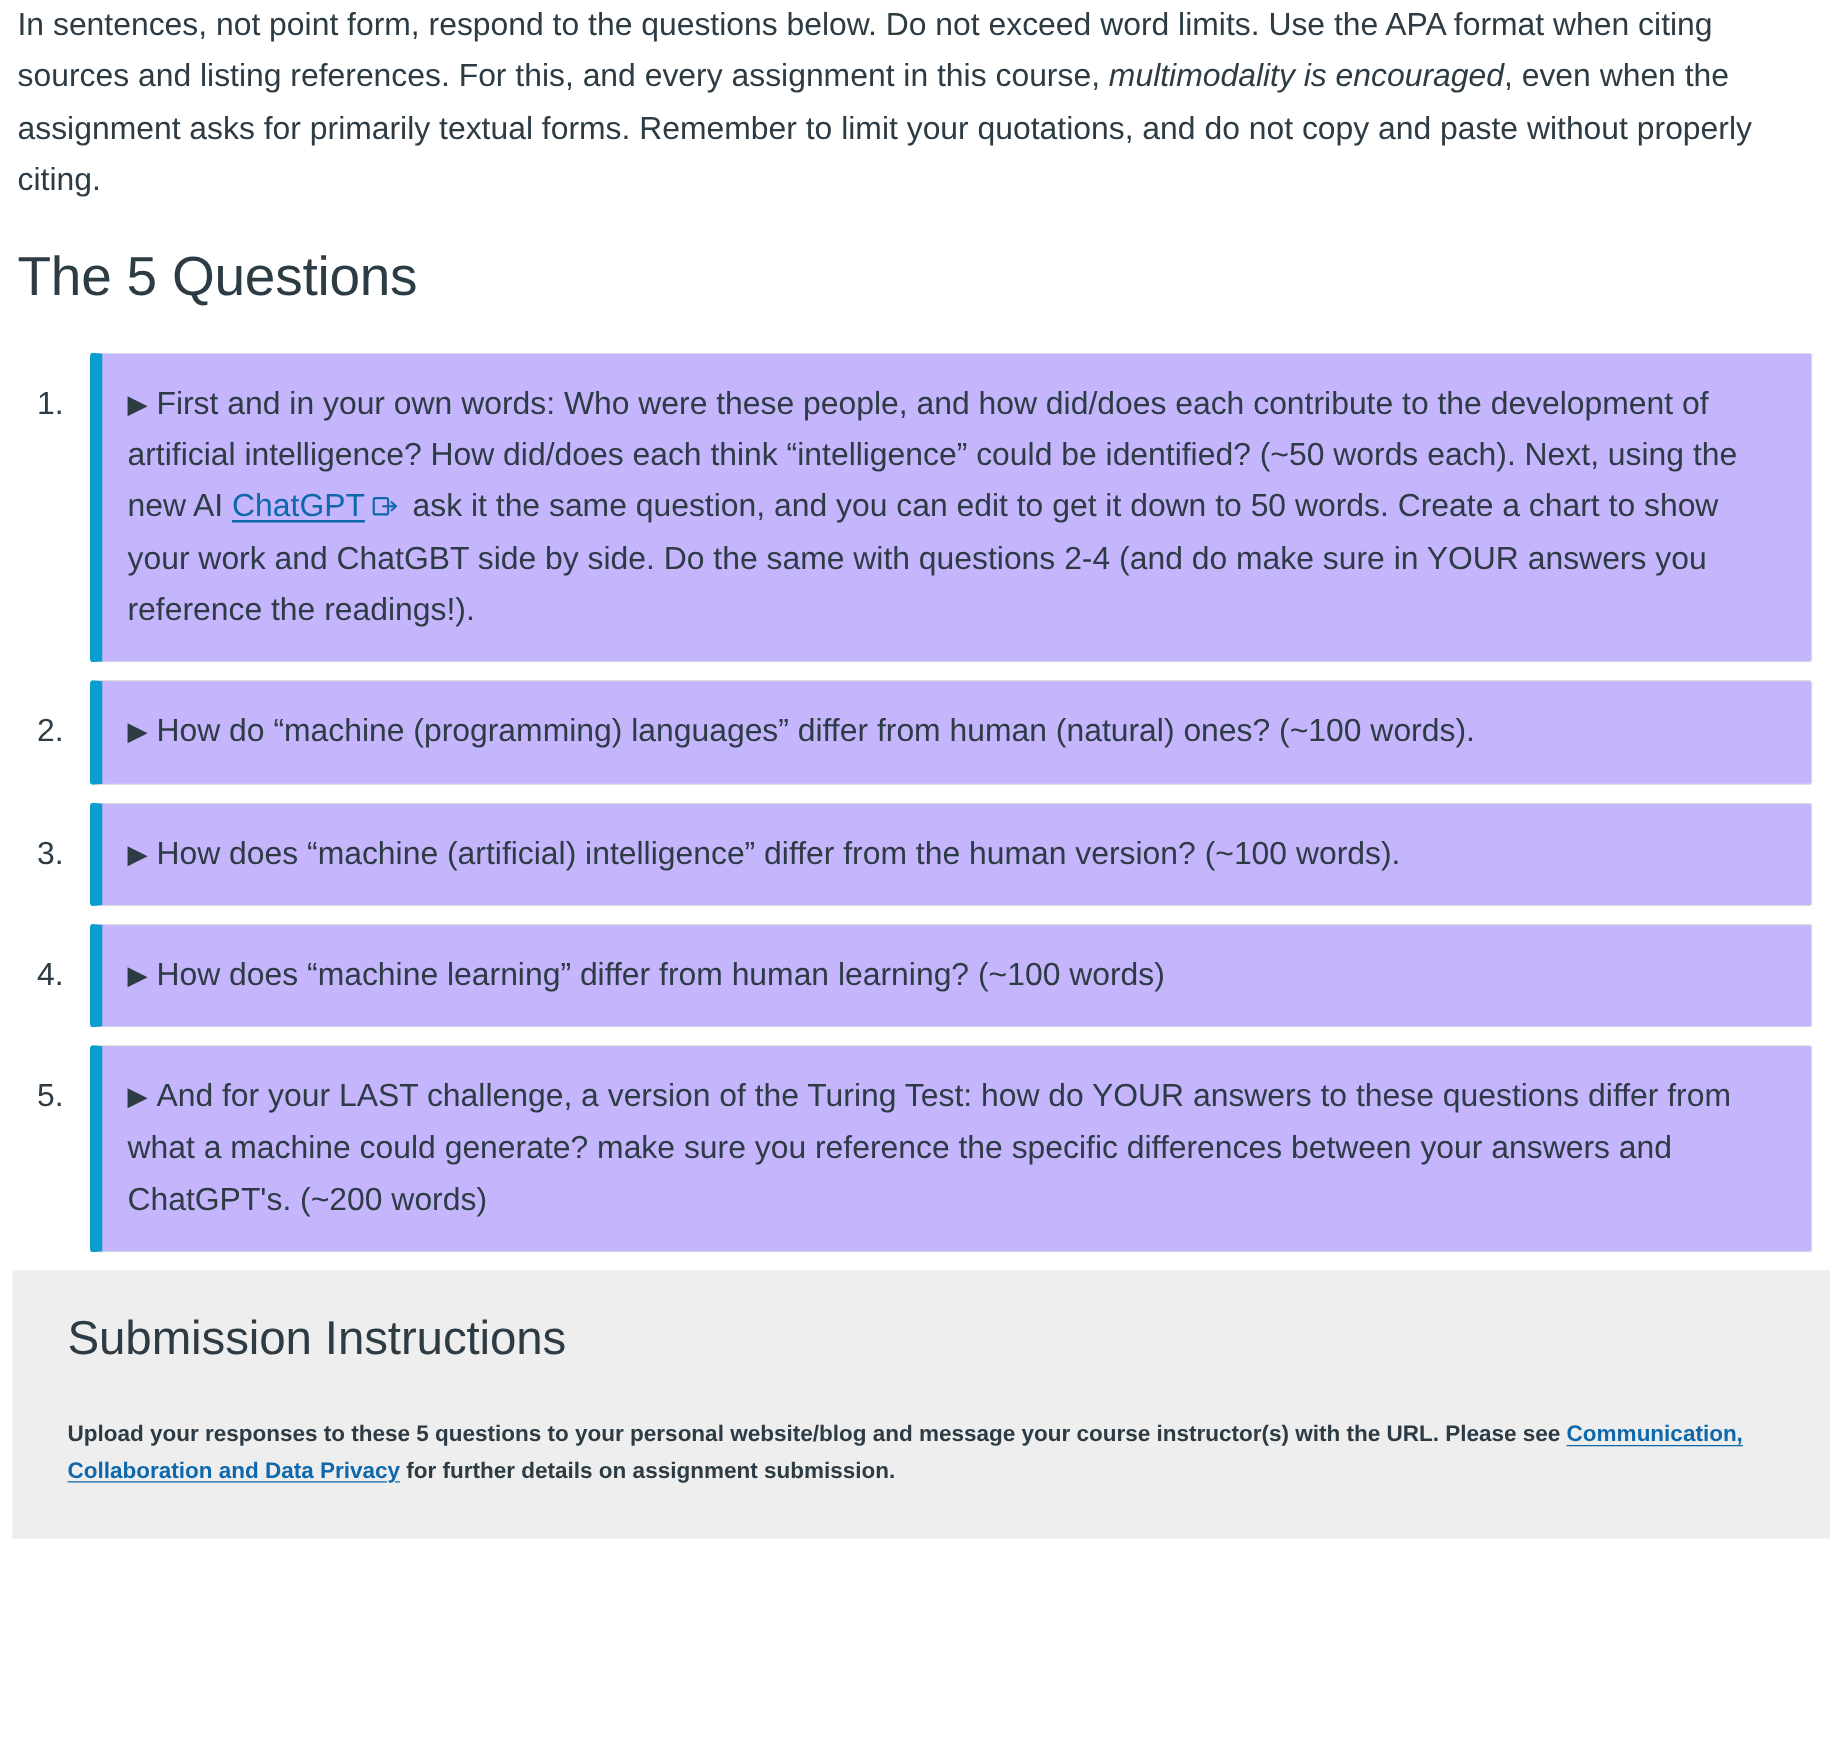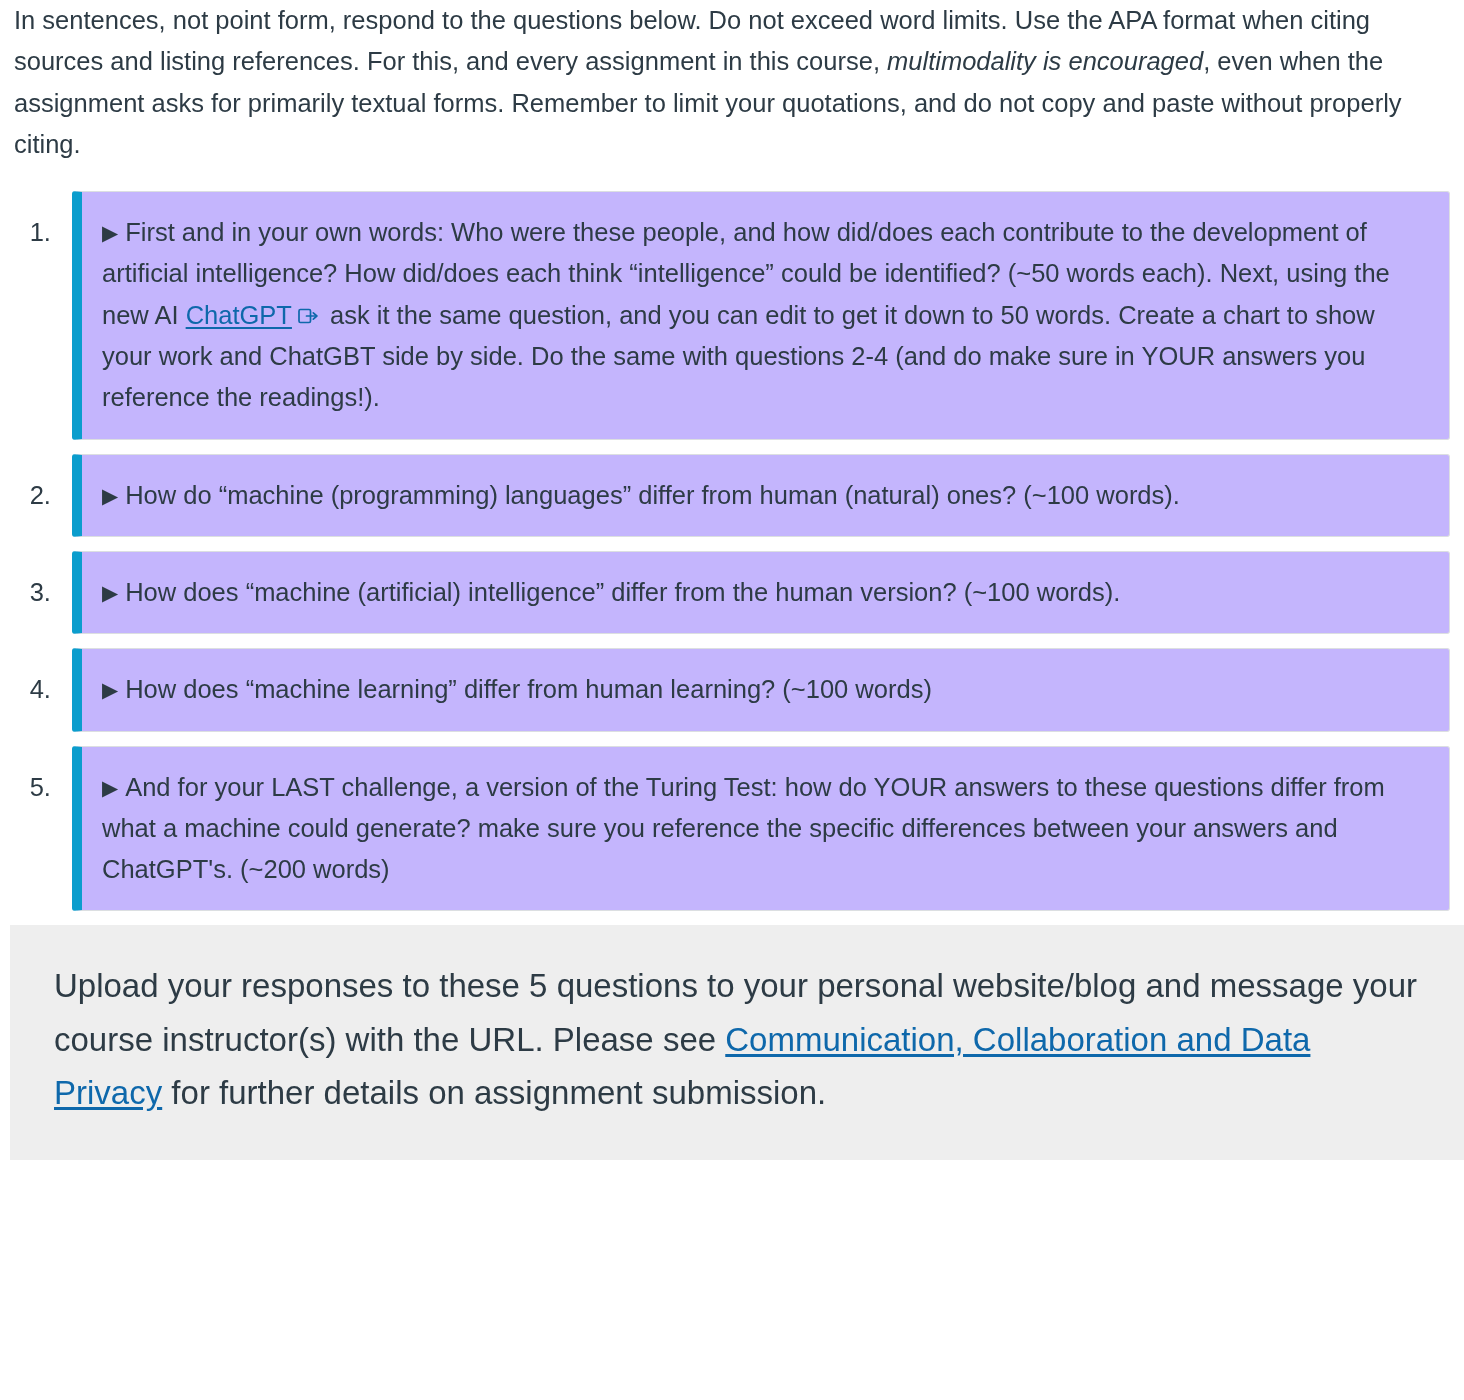--- a/index.html
+++ b/index.html
@@ -112,34 +112,36 @@
     width: 1454px;
   }
   .submission h3 {
     font-size: 38px;
     font-weight: 400;
     margin: 0 0 40px 0;
     color: #2d3b45;
     letter-spacing: -0.1px;
   }
   .submission p {
-    font-size: 33px;
+    font-size: 18px;
     line-height: 1.62;
     margin: 0;
     color: #2d3b45;
+    font-weight: bold;
   }
 </style>
 </head>
 <body>
 
 <div class="page">
 
   <div class="intro-wrap">
     <p class="body-text"><span>In sentences, not point form, respond to the questions below. Do not exceed word limits. Use the APA format when citing sources and listing references. For this, and every assignment in this course, </span><em>multimodality is encouraged</em><span>, even when the assignment asks for primarily textual forms. Remember to limit your quotations, and do not copy and paste without properly citing.</span></p>
 
+    <h2 class="section-heading">The 5 Questions</h2>
 
 
   </div>
 
   <ol class="questions">
 
     <li>
       <div class="q-box">
         <span class="q-summary"><span class="tri">▶</span><span>First and in your own words:  Who were these people, and how did/does each contribute to the development of artificial intelligence? How did/does each think “intelligence” could be identified? (~50 words each). Next, using the new AI </span><a class="link" href="#">ChatGPT</a><span class="ext-icon"><svg viewBox="0 0 22 22" width="22" height="22" aria-hidden="true">
                 <rect x="2" y="4.5" width="11.5" height="13" rx="1.4" fill="none" stroke="#0e68ab" stroke-width="1.7"></rect>
@@ -169,16 +171,17 @@
 
     <li>
       <div class="q-box">
         <span class="q-summary"><span class="tri">▶</span><span>And for your LAST challenge, a version of the Turing Test: how do YOUR answers to these questions differ from what a machine could generate? make sure you reference the specific differences between your answers and ChatGPT's. (~200 words)</span></span>
       </div>
     </li>
 
   </ol>
 
   <div class="submission">
+    <h3>Submission Instructions</h3>
     <p><span>Upload your responses to these 5 questions to your personal website/blog and message your course instructor(s) with the URL. Please see </span><a class="link" href="#">Communication, Collaboration and Data Privacy</a><span> for further details on assignment submission.</span></p>
   </div>
 
 </div>
 
 </body></html>

